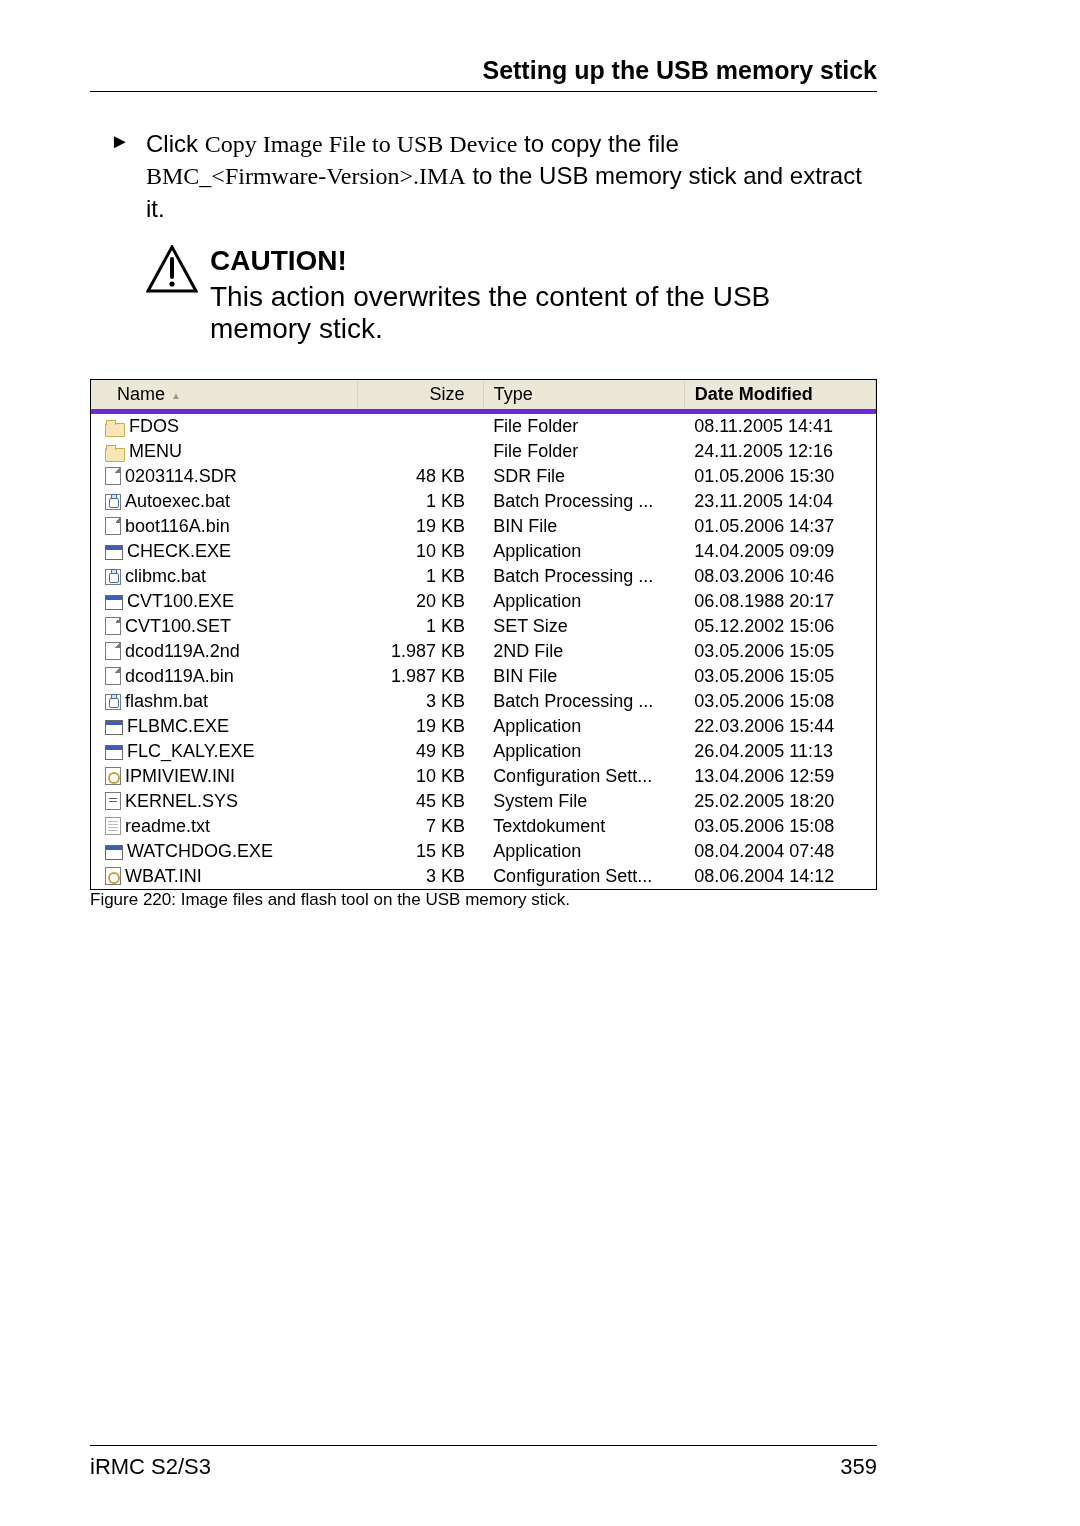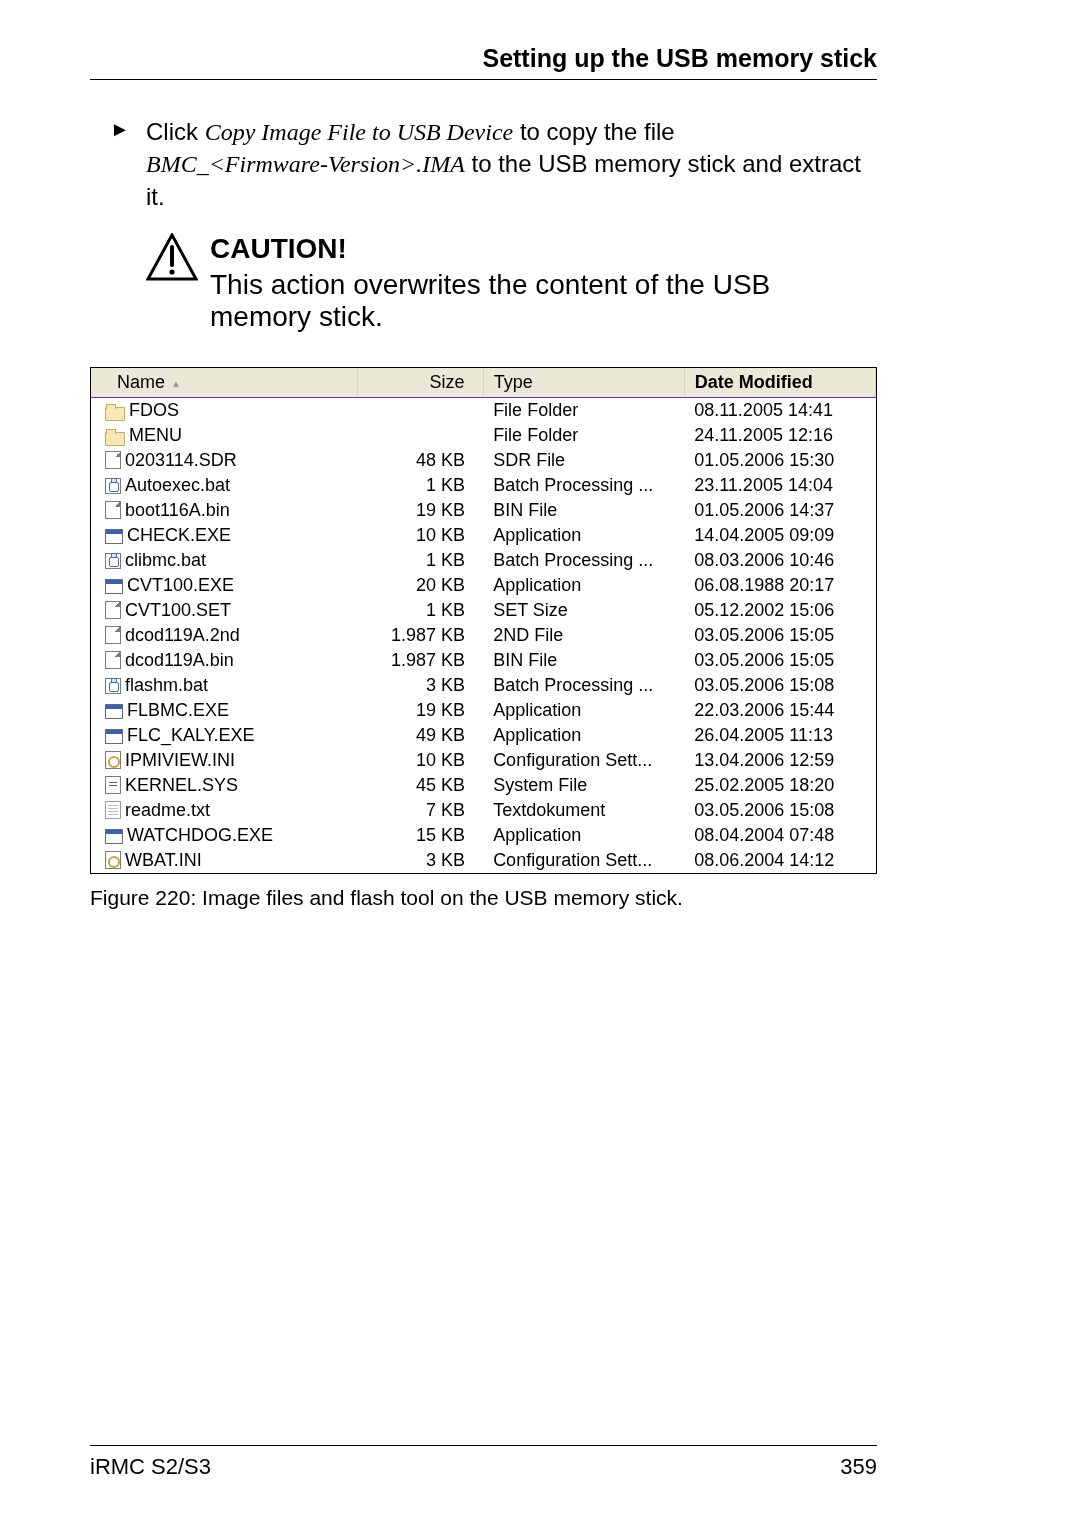--- a/index.html
+++ b/index.html
@@ -7,21 +7,21 @@
     margin: 0;
     padding: 0;
     width: 1080px;
     height: 1526px;
     font-family: Arial, Helvetica, sans-serif;
     background: #fff;
     color: #000;
   }
   .page {
     box-sizing: border-box;
-    padding: 44px 90px 40px 90px;
+    padding: 56px 90px 40px 90px;
     width: 967px;
     height: 1526px;
     position: relative;
   }
   .header-line {
     border-bottom: 1.5px solid #000;
     margin-bottom: 36px;
     padding-bottom: 6px;
   }
   .header-title {
@@ -37,21 +37,20 @@
     padding-left: 56px;
     position: relative;
   }
   .bullet-mark {
     position: absolute;
     left: 20px;
     top: 0;
     font-size: 20px;
   }
   .italic {
-    font-style: italic;
     font-family: "Times New Roman", Times, serif;
   }
   .caution-block {
     display: flex;
     align-items: flex-start;
     margin-top: 20px;
     margin-left: 56px;
   }
   .caution-icon {
     width: 52px;
@@ -83,21 +82,21 @@
     font-family: Tahoma, "Segoe UI", Arial, sans-serif;
     font-size: 18px;
     color: #000;
   }
   .file-table thead th {
     background: #ebe8d7;
     font-weight: normal;
     text-align: left;
     padding: 4px 10px;
     border-right: 1px solid #d8d4c0;
-    border-bottom: 1px solid #6d28d9;
+    border-bottom: 5px solid #6d28d9;
     white-space: nowrap;
   }
   .file-table thead th.name-col { width: 300px; padding-left: 26px; }
   .file-table thead th.size-col { width: 120px; text-align: right; padding-right: 18px; }
   .file-table thead th.type-col { width: 200px; }
   .file-table thead th.date-col { width: 200px; font-weight: bold; }
   .file-table thead .sort-arrow {
     font-size: 10px;
     color: #9c9c8c;
     padding-left: 6px;
@@ -221,22 +220,21 @@
     border: 1px solid #9a9a9a;
     width: 14px; height: 16px;
   }
   .icon-txt::after {
     content: "";
     position: absolute;
     left: 2px; top: 3px; right: 2px; bottom: 3px;
     background: repeating-linear-gradient(#bdbdbd 0 1px, transparent 1px 3px);
   }
   .figure-caption {
-    font-size: 21px;
-    margin-top: 12px;
+    font-size: 17px;
   }
   .footer {
     position: absolute;
     left: 90px;
     right: 90px;
     bottom: 46px;
     border-top: 1.5px solid #000;
     padding-top: 8px;
     font-size: 22px;
     display: flex;

